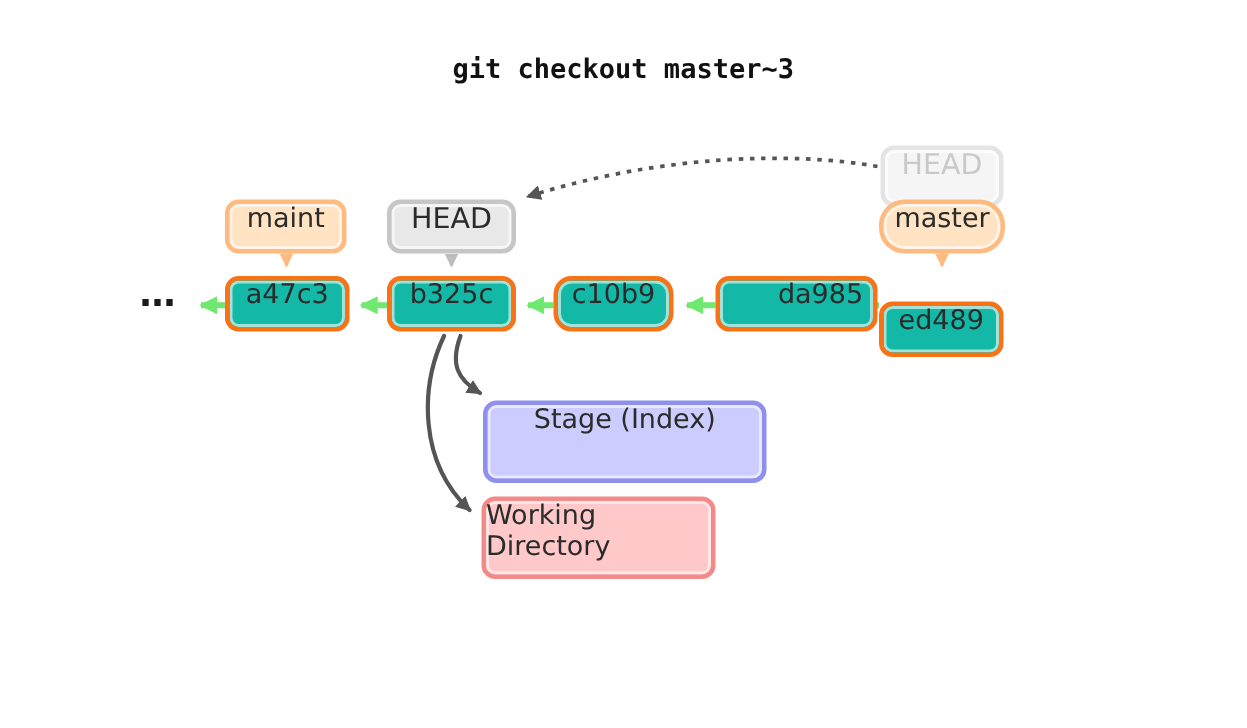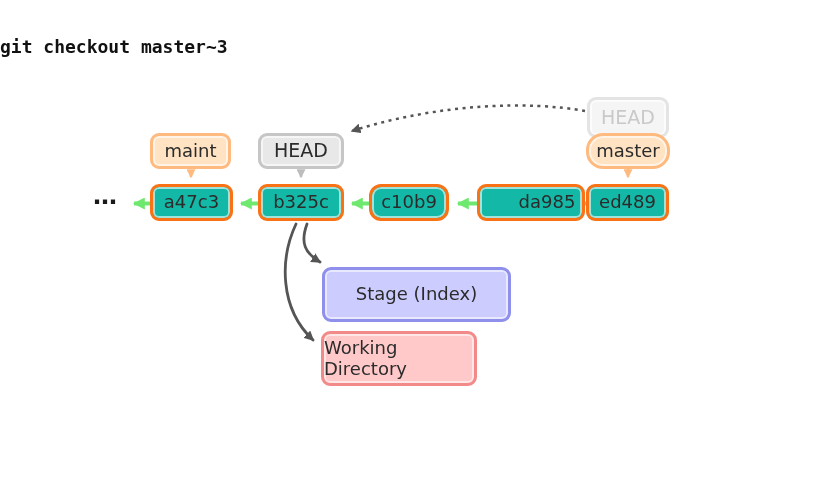--- a/index.html
+++ b/index.html
@@ -10,36 +10,36 @@
     height: 485px;
     background: #ffffff;
     overflow: hidden;
     font-family: "DejaVu Sans", "Liberation Sans", sans-serif;
   }
   .title {
     position: absolute;
     top: 36px;
     left: 0;
     width: 100%;
-    text-align: left;
+    text-align: center;
     font-family: "DejaVu Sans Mono", "Liberation Mono", monospace;
     font-weight: bold;
     font-size: 18px;
     color: #111111;
   }
   .arrows {
     position: absolute;
     top: 0; left: 0;
     width: 831px; height: 485px;
     pointer-events: none;
   }
   .box {
     position: absolute;
     display: flex;
-    align-items: center;
+    align-items: flex-start;
     justify-content: center;
     border-radius: 9px;
     font-size: 18px;
     color: #2b2b2b;
   }
   .box .lbl { position: relative; top: -1px; }
   
   .commit {
     background: #14b8a6;
     border: 3px solid #f97316;
@@ -158,21 +158,21 @@
   </div>
   <div class="box commit" style="left:258px; width:86px;">
     <span class="lbl">b325c</span>
   </div>
   <div class="box commit" style="left:369px; width:80px;border-radius:12px;">
     <span class="lbl">c10b9</span>
   </div>
   <div class="box commit" style="left:477px; width:108px;padding-left:32px;">
     <span class="lbl">da985</span>
   </div>
-  <div class="box commit" style="left:586px; width:83px;">
+  <div class="box commit" style="left:586px; width:83px;margin-top:17px;">
     <span class="lbl">ed489</span>
   </div>
 
   <div class="box area-stage" style="left:322px; top:267px; width:189px; height:55px;">
     <span class="lbl">Stage (Index)</span>
   </div>
   <div class="box area-working" style="left:321px; top:331px; width:156px; height:55px;">
     <span class="lbl">Working Directory</span>
   </div>
 

